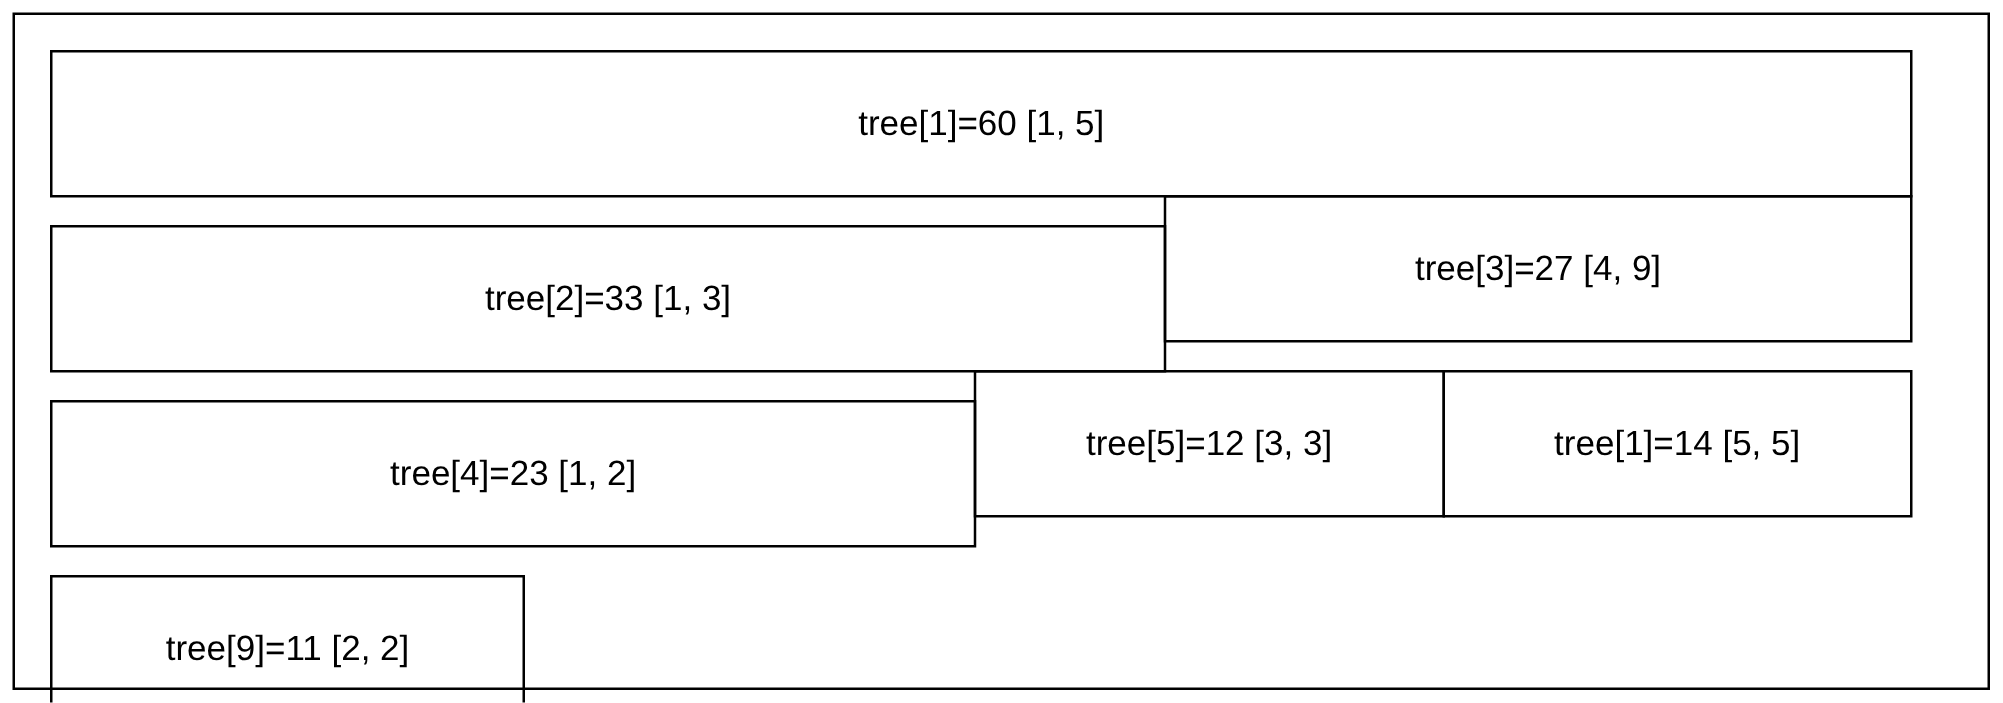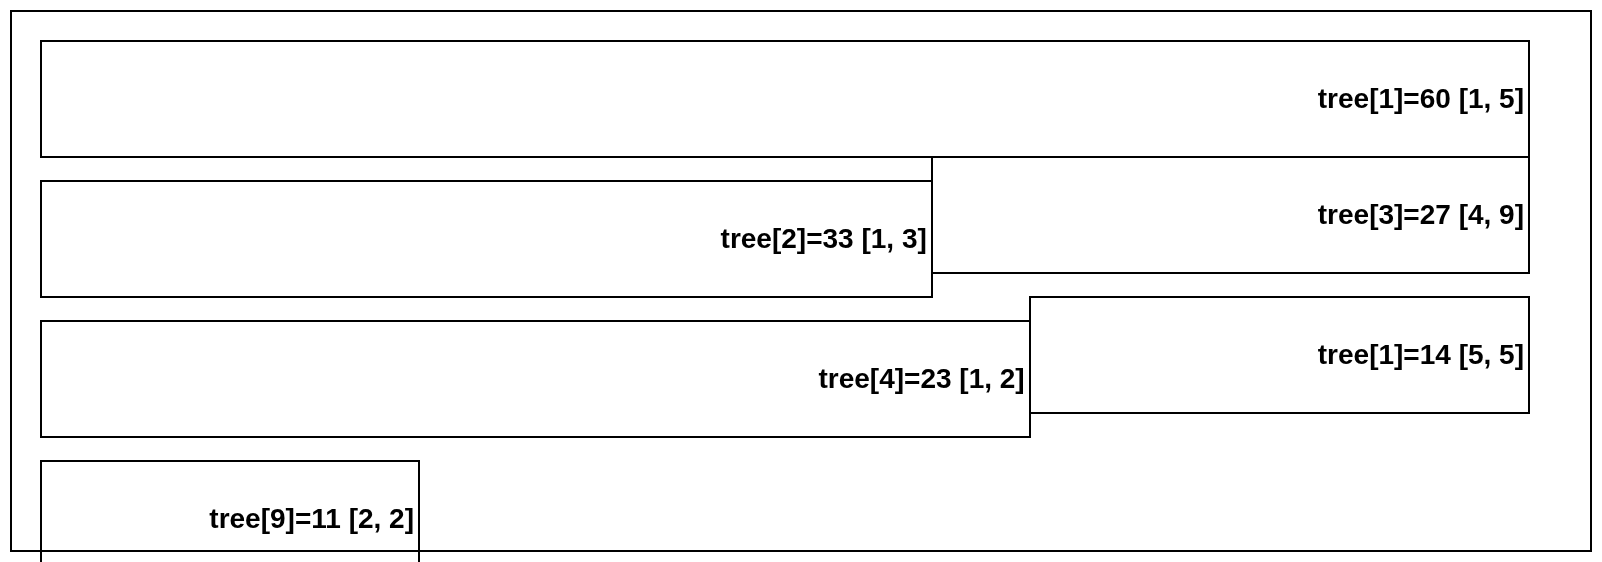--- a/index.html
+++ b/index.html
@@ -23,28 +23,27 @@
       width: 1490px;
     }
     .row {
       display: flex;
       width: 100%;
     }
     .cell {
       border: 2px solid black;
       display: flex;
       align-items: center;
-      justify-content: flex-end;
+      justify-content: center;
       height: 118px;
       margin-top: -2px;
       margin-left: -2px;
       text-align: center;
       padding: 4px;
       white-space: nowrap;
-      font-weight: bold;
     }
     .row:first-child .cell { margin-top: 0; }
     .cell:first-child { margin-left: 0; margin-top: 22px; }
     .w5 { flex: 5; }
     .w3 { flex: 3; }
     .w2 { flex: 2; }
     .w1 { flex: 1; }
     .empty { border: none; }
   </style>
 </head>
@@ -67,20 +66,23 @@
     <div class="cell w2">
       <span>tree[3]=27 [4, 9]</span>
     </div>
   </div>
 
   <div class="row">
     <div class="cell w2">
       <span>tree[4]=23 [1, 2]</span>
     </div>
     <div class="cell w1">
+      <span>tree[5]=12 [3, 3]</span>
+    </div>
+    <div class="cell w1">
       <span>tree[1]=14 [5, 5]</span>
     </div>
   </div>
 
   <div class="row">
     <div class="cell w1">
       <span>tree[9]=11 [2, 2]</span>
     </div>
     <div class="cell w3 empty"></div>
   </div>

